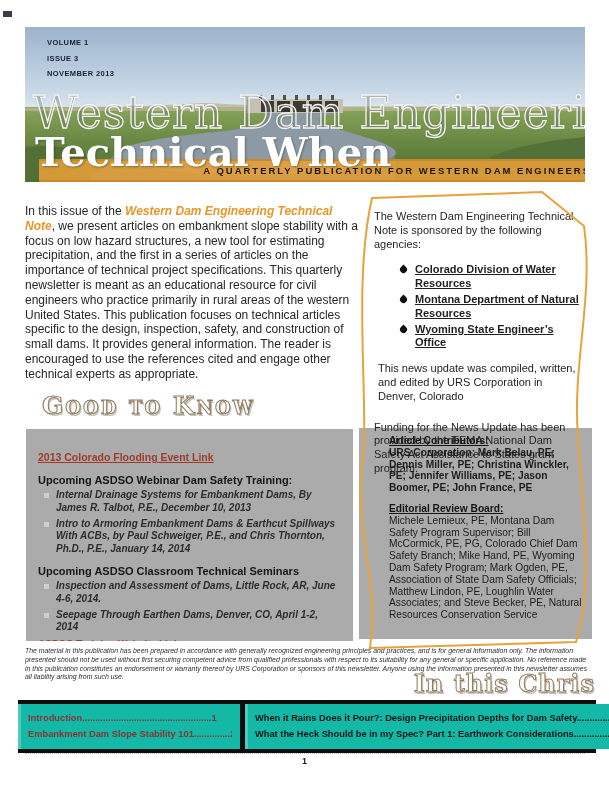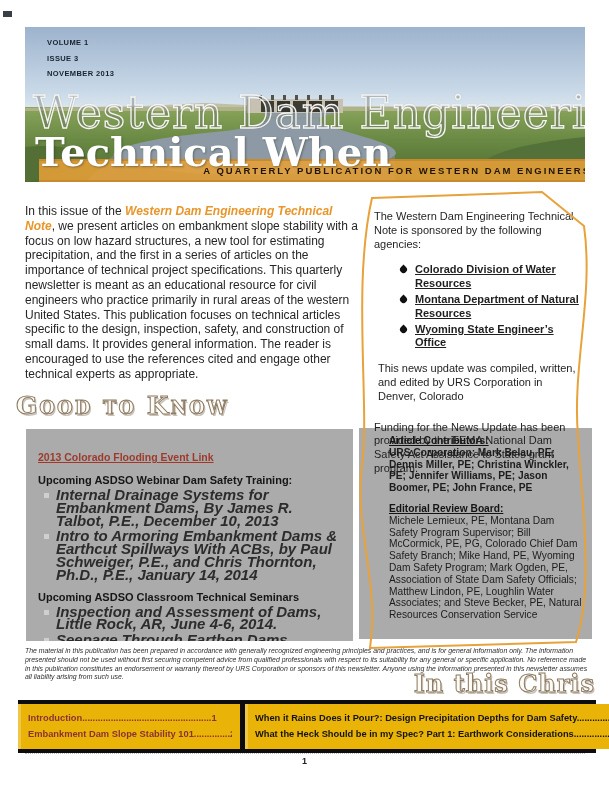--- a/index.html
+++ b/index.html
@@ -39,29 +39,29 @@
   .ribbon span { font-size:9.5px; font-weight:600; letter-spacing:2px; color:#221507; padding-right:8px; }
 
   
   .intro { position:absolute; left:25px; top:192px; width:334px; font-size:12px; line-height:14.8px; color:#262626;margin-top:12px; }
   .intro .hl { color:#e8962b; font-weight:bold; font-style:italic; }
   .outline-head {
     font-family:"DejaVu Serif","Liberation Serif",serif; font-weight:bold;
     color:#fdfbf6; -webkit-text-stroke:1px #8d7b63;
     text-shadow:1.5px 1.5px 0 rgba(140,123,99,0.45);
   }
-  .good-to-know { position:absolute; left:16px; top:391px; font-size:25px; font-variant:small-caps; letter-spacing:2px; }
+  .good-to-know { position:absolute; left:42px; top:391px; font-size:25px; font-variant:small-caps; letter-spacing:2px; }
 
   
   .graybox { position:absolute; background:#ababab; }
   .training-box { left:26px; top:429px; width:327px; height:212px; padding:18px 12px; overflow:hidden; }
   .red-link { color:#9e3a2b; font-weight:bold; text-decoration:underline; font-size:10.5px; display:inline-block; cursor:pointer; }
   .tb-head { font-size:11px; font-weight:bold; color:#161616; margin-top:9px; }
   .tb-list { list-style:none; margin:2px 0 0 6px; }
-  .tb-list li { position:relative; padding-left:12px; font-size:15px; font-style:italic; font-weight:600; color:#2c2c2c; line-height:12.8px; margin-top:3px; }
+  .tb-list li { position:relative; padding-left:12px; font-size:10px; font-style:italic; font-weight:600; color:#2c2c2c; line-height:12.8px; margin-top:3px; }
   .tb-list li .sq { position:absolute; left:0; top:4px; width:5px; height:5px; background:#cfcfcf; }
   .training-box .red-link.bottom { margin-top:5px; font-size:10px; }
 
   .credits-box { left:359px; top:428px; width:233px; height:211px; padding:7px 8px 6px 30px; overflow:hidden; font-size:10.2px; line-height:11.8px; }
   .credits-box .head { font-weight:bold; text-decoration:underline; color:#141414; }
   .credits-box .names { font-weight:bold; color:#1c1c1c; }
   .credits-box .rev { margin-top:9px; }
   .credits-box .rev-names { color:#1c1c1c; }
 
   
@@ -83,21 +83,21 @@
     font-size:6.9px; font-style:italic; line-height:8.8px; color:#2e2e2e;
   }
 
   
   .in-this-issue { position:absolute; right:14px; top:669px; font-size:24px; letter-spacing:1px; }
   .toc {
     position:absolute; left:18px; top:700px; width:578px;
     border-top:4px solid #0d0d0d; border-bottom:4px solid #0d0d0d;
     background:#0d0d0d; display:flex; gap:5px;
   }
-  .toc-cell { background:#eab308; padding:6px 8px 7px 10px; }
+  .toc-cell { background:#14b8a6; padding:6px 8px 7px 10px; }
   .toc-cell.left { width:222px; box-shadow:inset 3px 0 0 rgba(255,255,255,0.25); }
   .toc-cell.right { flex:1; box-shadow:inset 3px 0 0 rgba(255,255,255,0.25); }
   .toc-row { font-size:9.3px; font-weight:bold; line-height:16px; white-space:nowrap; overflow:hidden; cursor:pointer; }
   .toc-cell.left .toc-row { color:#8b3232; }
   .toc-cell.right .toc-row { color:#141414; }
 
   .dotted-rule { position:absolute; left:25px; top:753px; width:560px; border-top:1px dotted #b9b9b9; }
   .page-num { position:absolute; left:0; top:756px; width:100%; text-align:center; font-size:9px; font-weight:bold; color:#222; }
 </style>
 </head>

